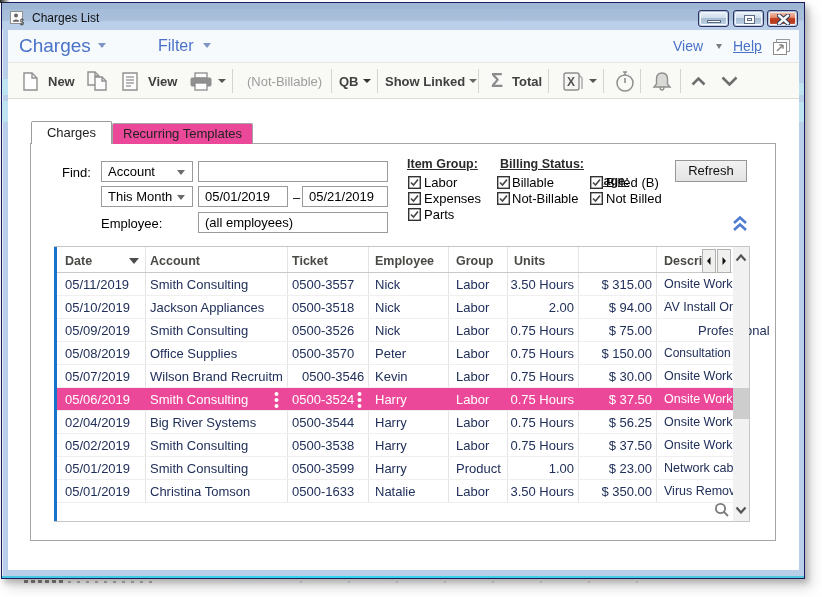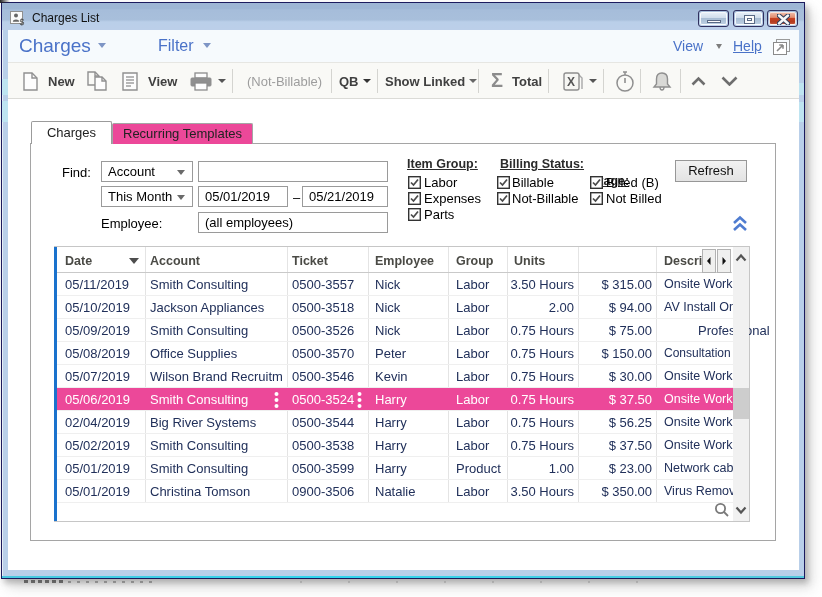--- a/index.html
+++ b/index.html
@@ -309,21 +309,21 @@
               <div class="gc" style="left:235px;">0500-3570</div>
               <div class="gc" style="left:318px;">Peter</div>
               <div class="gc" style="left:399px;">Labor</div>
               <div class="gc" style="left:447px;width:70px;text-align:right;">0.75 Hours</div>
               <div class="gc" style="left:533px;width:62px;text-align:right;">$ 150.00</div>
               <div class="gc" style="left:607px;width:74px;overflow:hidden;font-size:12px;">Consultation</div>
             </div>
           <div class="grow" style="top:118px;">
               <div class="gc" style="left:8px;">05/07/2019</div>
               <div class="gc" style="left:93px;">Wilson Brand Recruitm</div>
-              <div class="gc" style="left:235px;">0500-3546</div>
+              <div class="gc" style="left:245px;">0500-3546</div>
               <div class="gc" style="left:318px;">Kevin</div>
               <div class="gc" style="left:399px;">Labor</div>
               <div class="gc" style="left:447px;width:70px;text-align:right;">0.75 Hours</div>
               <div class="gc" style="left:533px;width:62px;text-align:right;">$ 30.00</div>
               <div class="gc" style="left:607px;width:74px;overflow:hidden;font-size:12.5px;">Onsite Work</div>
             </div>
           <div class="grow" id="selrow" style="top:141px;">
               <div class="gc" style="left:8px;">05/06/2019</div>
               <div class="gc" style="left:93px;">Smith Consulting</div>
               <div class="gc" style="left:235px;">0500-3524</div>
@@ -369,21 +369,21 @@
               <div class="gc" style="left:235px;">0500-3599</div>
               <div class="gc" style="left:318px;">Harry</div>
               <div class="gc" style="left:399px;">Product</div>
               <div class="gc" style="left:447px;width:70px;text-align:right;">1.00</div>
               <div class="gc" style="left:533px;width:62px;text-align:right;">$ 23.00</div>
               <div class="gc" style="left:607px;width:74px;overflow:hidden;font-size:12.5px;">Network cabl</div>
             </div>
           <div class="grow" style="top:233px;">
               <div class="gc" style="left:8px;">05/01/2019</div>
               <div class="gc" style="left:93px;">Christina Tomson</div>
-              <div class="gc" style="left:235px;">0900-3506</div>
+              <div class="gc" style="left:235px;">0500-1633</div>
               <div class="gc" style="left:318px;">Natalie</div>
               <div class="gc" style="left:399px;">Labor</div>
               <div class="gc" style="left:447px;width:70px;text-align:right;">3.50 Hours</div>
               <div class="gc" style="left:533px;width:62px;text-align:right;">$ 350.00</div>
               <div class="gc" style="left:607px;width:74px;overflow:hidden;font-size:12.5px;">Virus Remov</div>
             </div>
           <svg style="position:absolute;left:660px;top:255px;" width="16" height="16" viewBox="0 0 16 16">
             <circle cx="6.5" cy="6.5" r="4.6" fill="none" stroke="#7a7a7a" stroke-width="1.8"></circle>
             <path d="M10 10 L14 14" stroke="#7a7a7a" stroke-width="1.8"></path>
           </svg>

